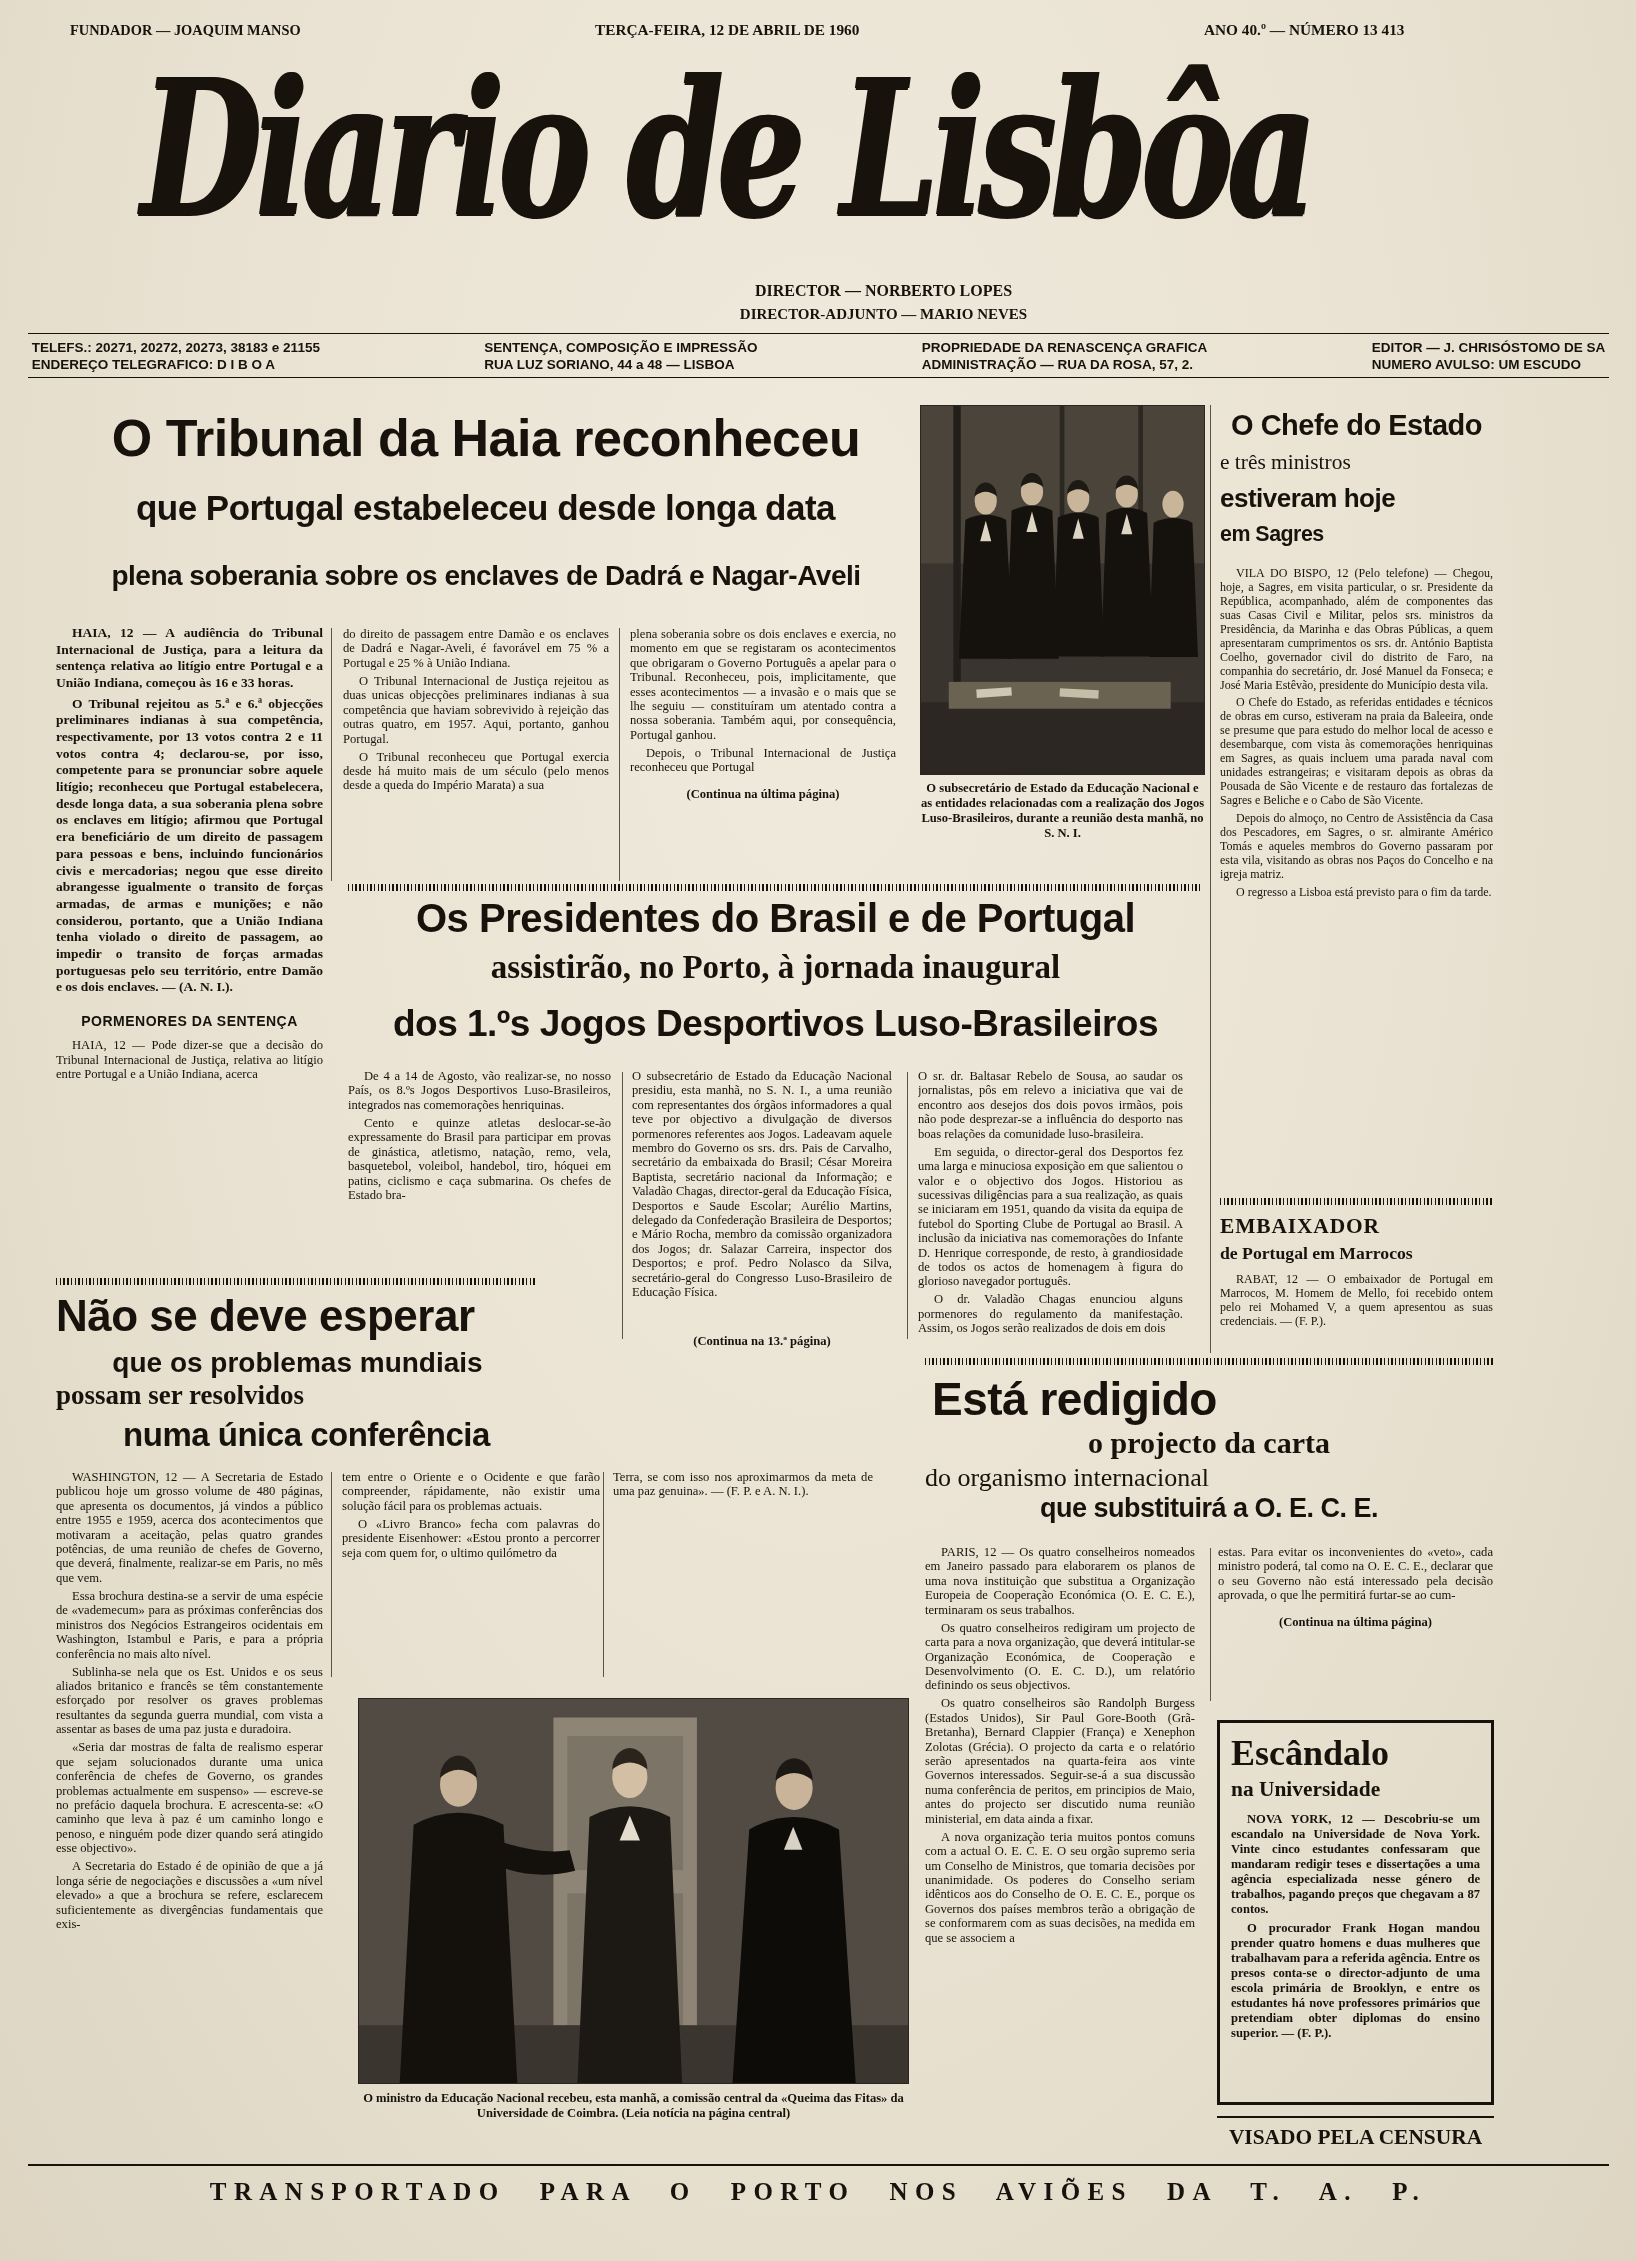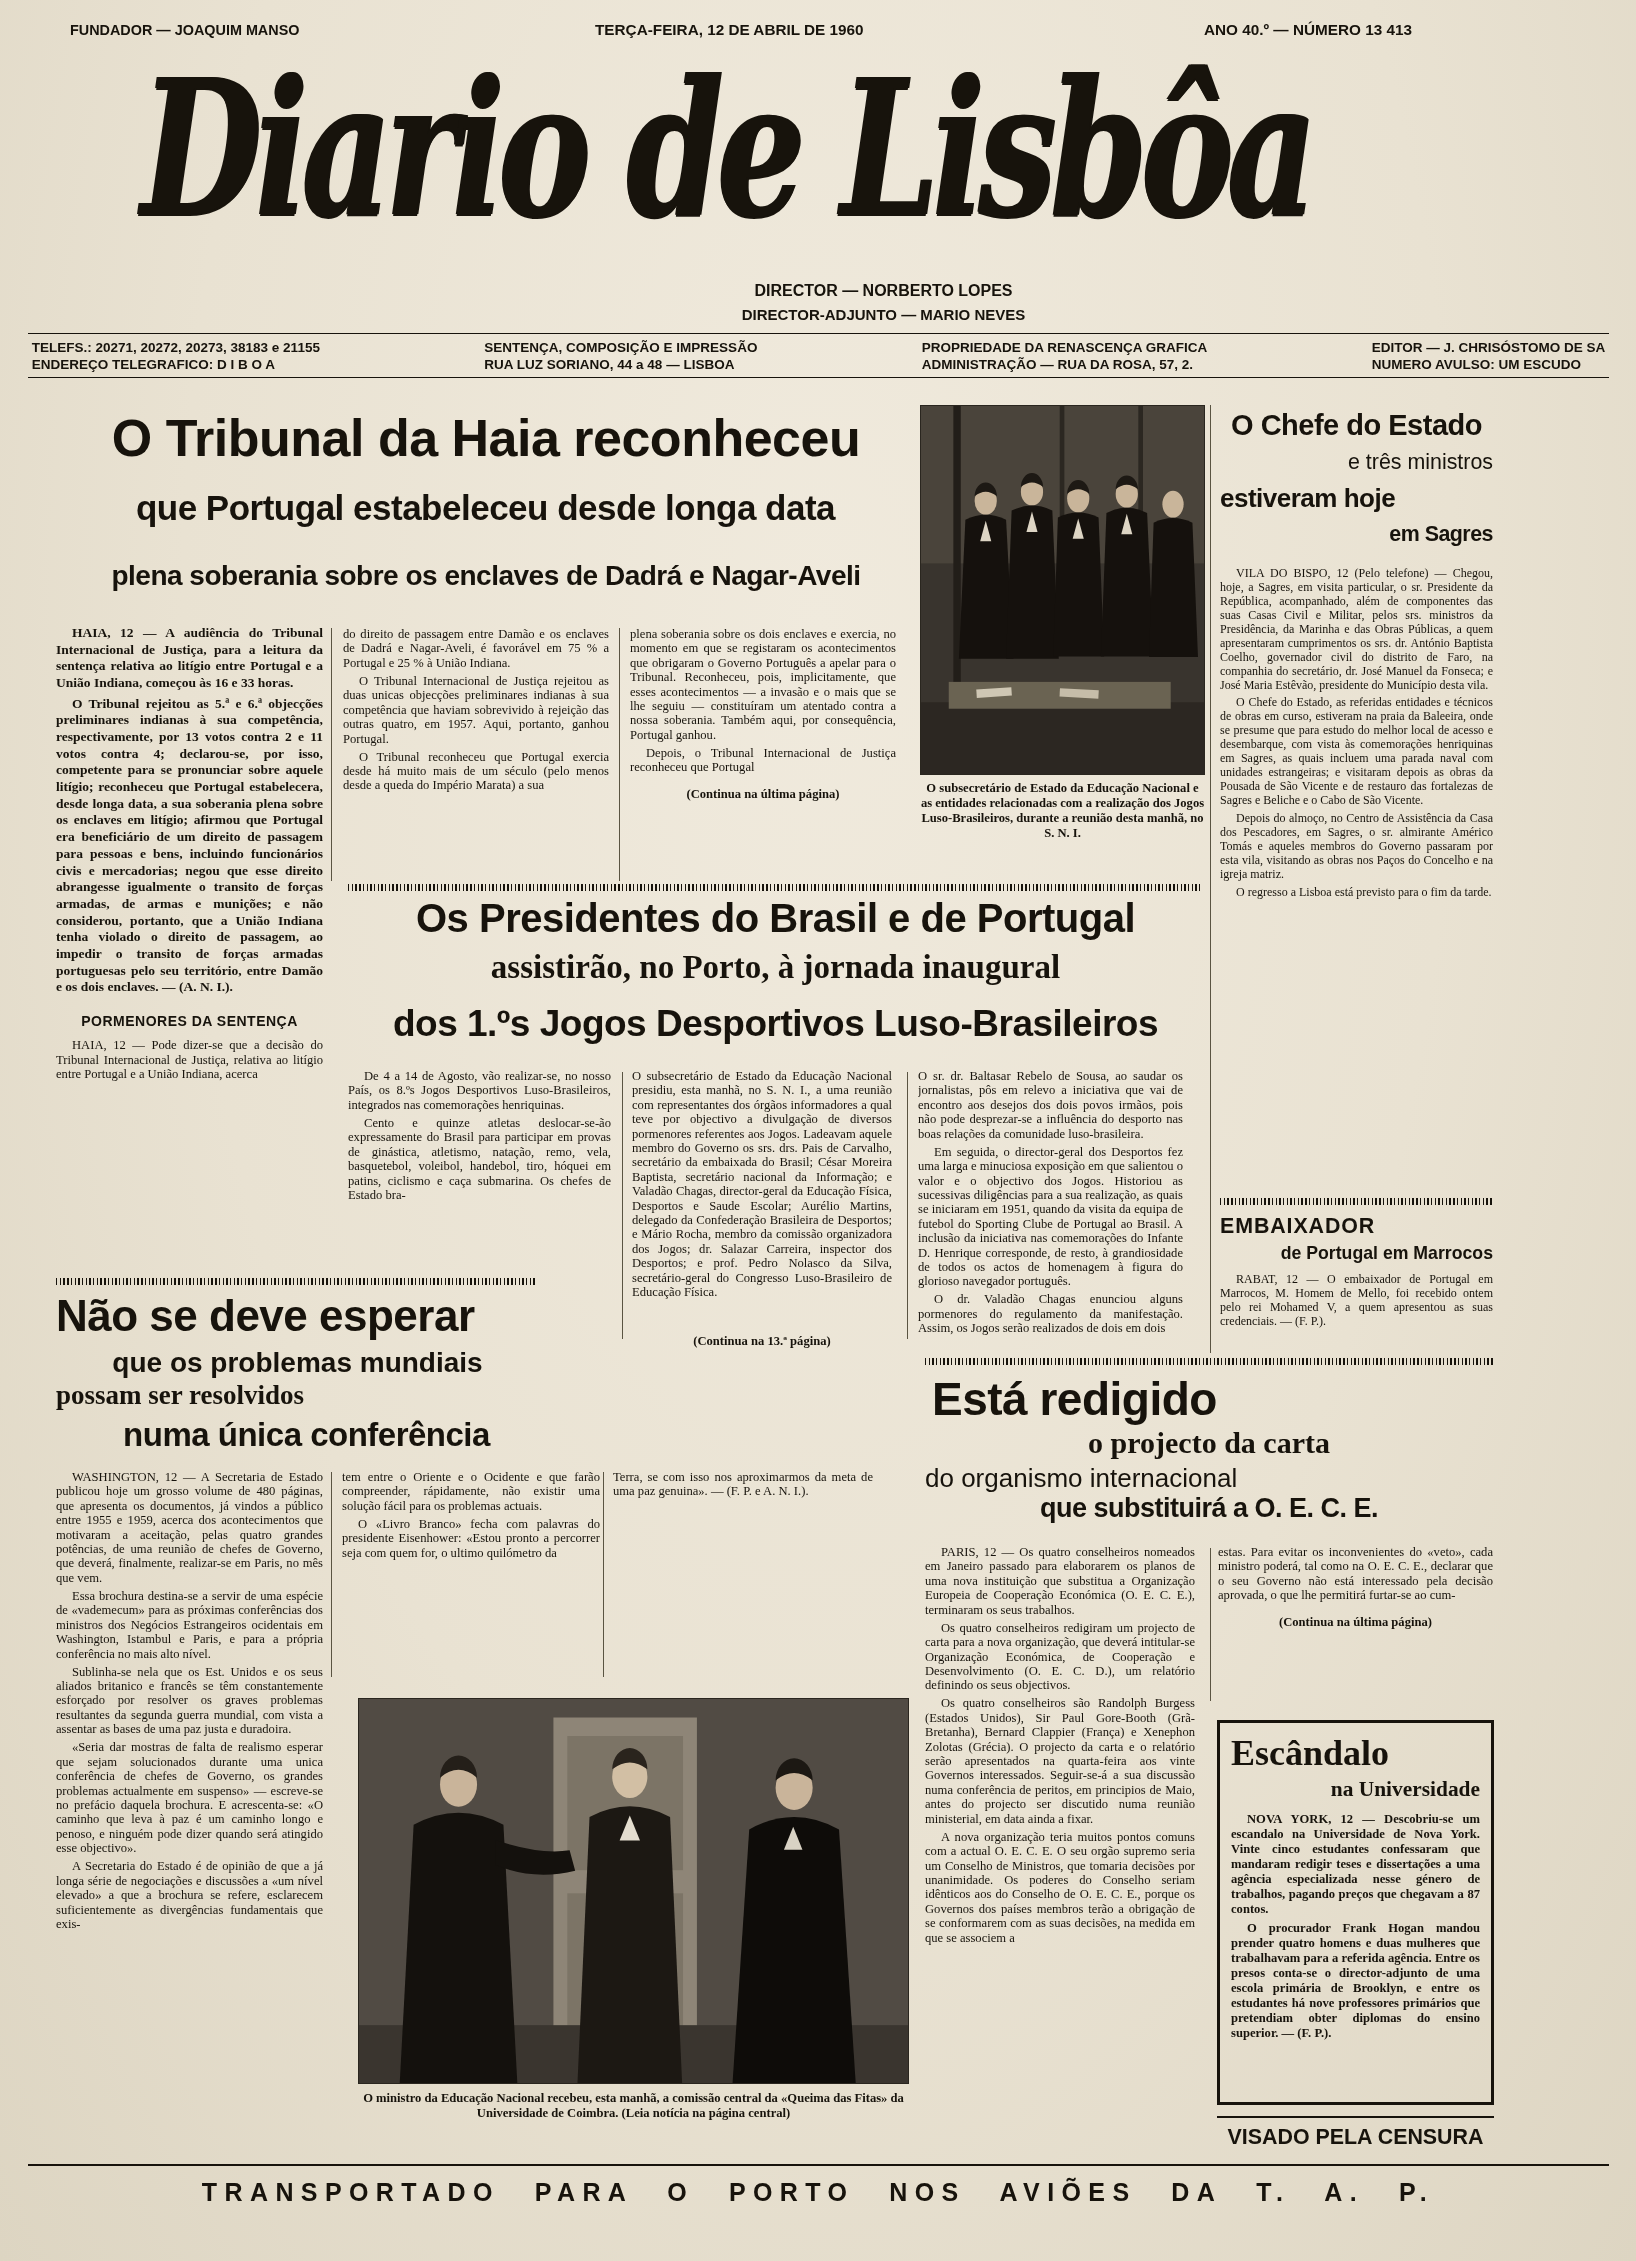--- a/index.html
+++ b/index.html
@@ -4,26 +4,26 @@
 <style>
   *{box-sizing:border-box;margin:0;padding:0}
   html,body{width:1636px;height:2261px}
   body{
     position:relative;overflow:hidden;
     background:radial-gradient(ellipse at 50% 28%, #f0eadd 0%, #e9e2d2 55%, #ddd5c2 100%);
     color:#17130c;
     font-family:"Liberation Serif",serif;
   }
   .abs{position:absolute}
-  .sans{font-family:Liberation Sans, sans-serif}
+  .sans{font-family:Liberation Serif, serif}
   .serif{font-family:"Liberation Serif",serif}
   .b{font-weight:bold}
   .i{}
   .ctr{text-align:center}
-  .rgt{text-align:right}
+  .rgt{text-align:left}
   .nowrap{white-space:nowrap}
   .col{font-size:12.6px;line-height:14.4px;overflow:hidden;text-align:justify}
   .col p{margin:0 0 3.7px;text-indent:16px;text-align:justify}
   .cont p:first-child{text-indent:0}
   .lead{font-size:13.5px;line-height:16.7px;font-weight:bold}
   .headline{font-family:"Liberation Sans",sans-serif;font-weight:bold;letter-spacing:-0.5px}
   .comb{background:repeating-linear-gradient(90deg,#17130c 0 1.4px,transparent 1.4px 3.7px);height:6.5px}
   .vrule{width:0.9px;background:#5a5442}
   .caption{font-size:12.6px;line-height:15px;font-weight:bold;text-align:center}
   .subhead{font-family:"Liberation Sans",sans-serif;font-weight:bold;font-size:14px;

